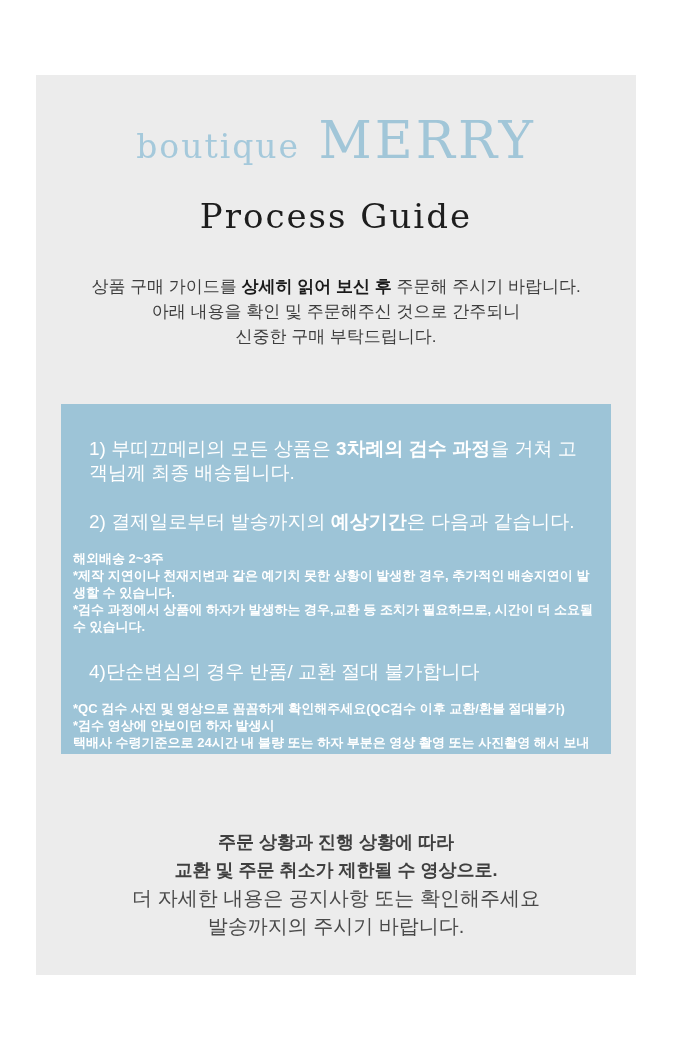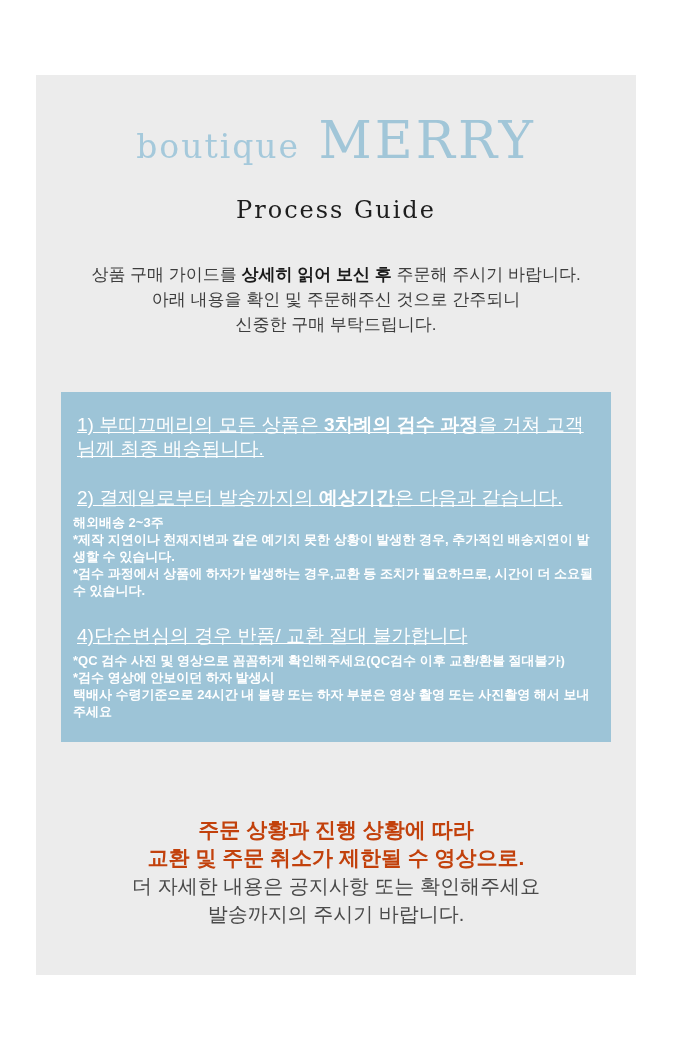--- a/index.html
+++ b/index.html
@@ -44,21 +44,21 @@
     font-family: "DejaVu Serif", "Liberation Serif", serif;
     font-size: 52px;
     color: #a1c6d8;
     letter-spacing: 3px;
     margin-left: 14px;
     vertical-align: baseline;
   }
   .subtitle {
     margin-top: 16px;
     font-family: "DejaVu Serif", "Liberation Serif", serif;
-    font-size: 24px;
+    font-size: 34px;
     color: #1d1d1d;
     letter-spacing: 2px;
   }
   .intro {
     margin-top: 38px;
     font-size: 17px;
     line-height: 25px;
     color: #3d3d3d;
   }
   .intro .b {
@@ -76,43 +76,42 @@
     box-sizing: border-box;
     padding: 17px 14px 0 12px;
     text-align: left;
     color: #ffffff;
     overflow: hidden;
   }
   .notice-heading {
     font-size: 19px;
     line-height: 24px;
     font-weight: normal;
-    margin: 4px;
-    text-decoration: underline;
+    margin: 16px;
   }
   .notice-heading .b {
     font-weight: bold;
   }
   .notice-item + .notice-item {
     margin-top: 25px;
   }
   .notice-notes {
     font-size: 13px;
     line-height: 17px;
     font-weight: bold;
     margin-top: 2px;
   }
   .footer {
     margin-top: 74px;
   }
   .footer-bold {
-    font-size: 21px;
+    font-size: 18px;
     line-height: 28px;
     font-weight: bold;
-    color: #c2410c;
+    color: #404040;
   }
   .footer-gray {
     font-size: 20px;
     line-height: 28px;
     color: #4a4a4a;
   }
 </style>
 </head>
 <body>
 

